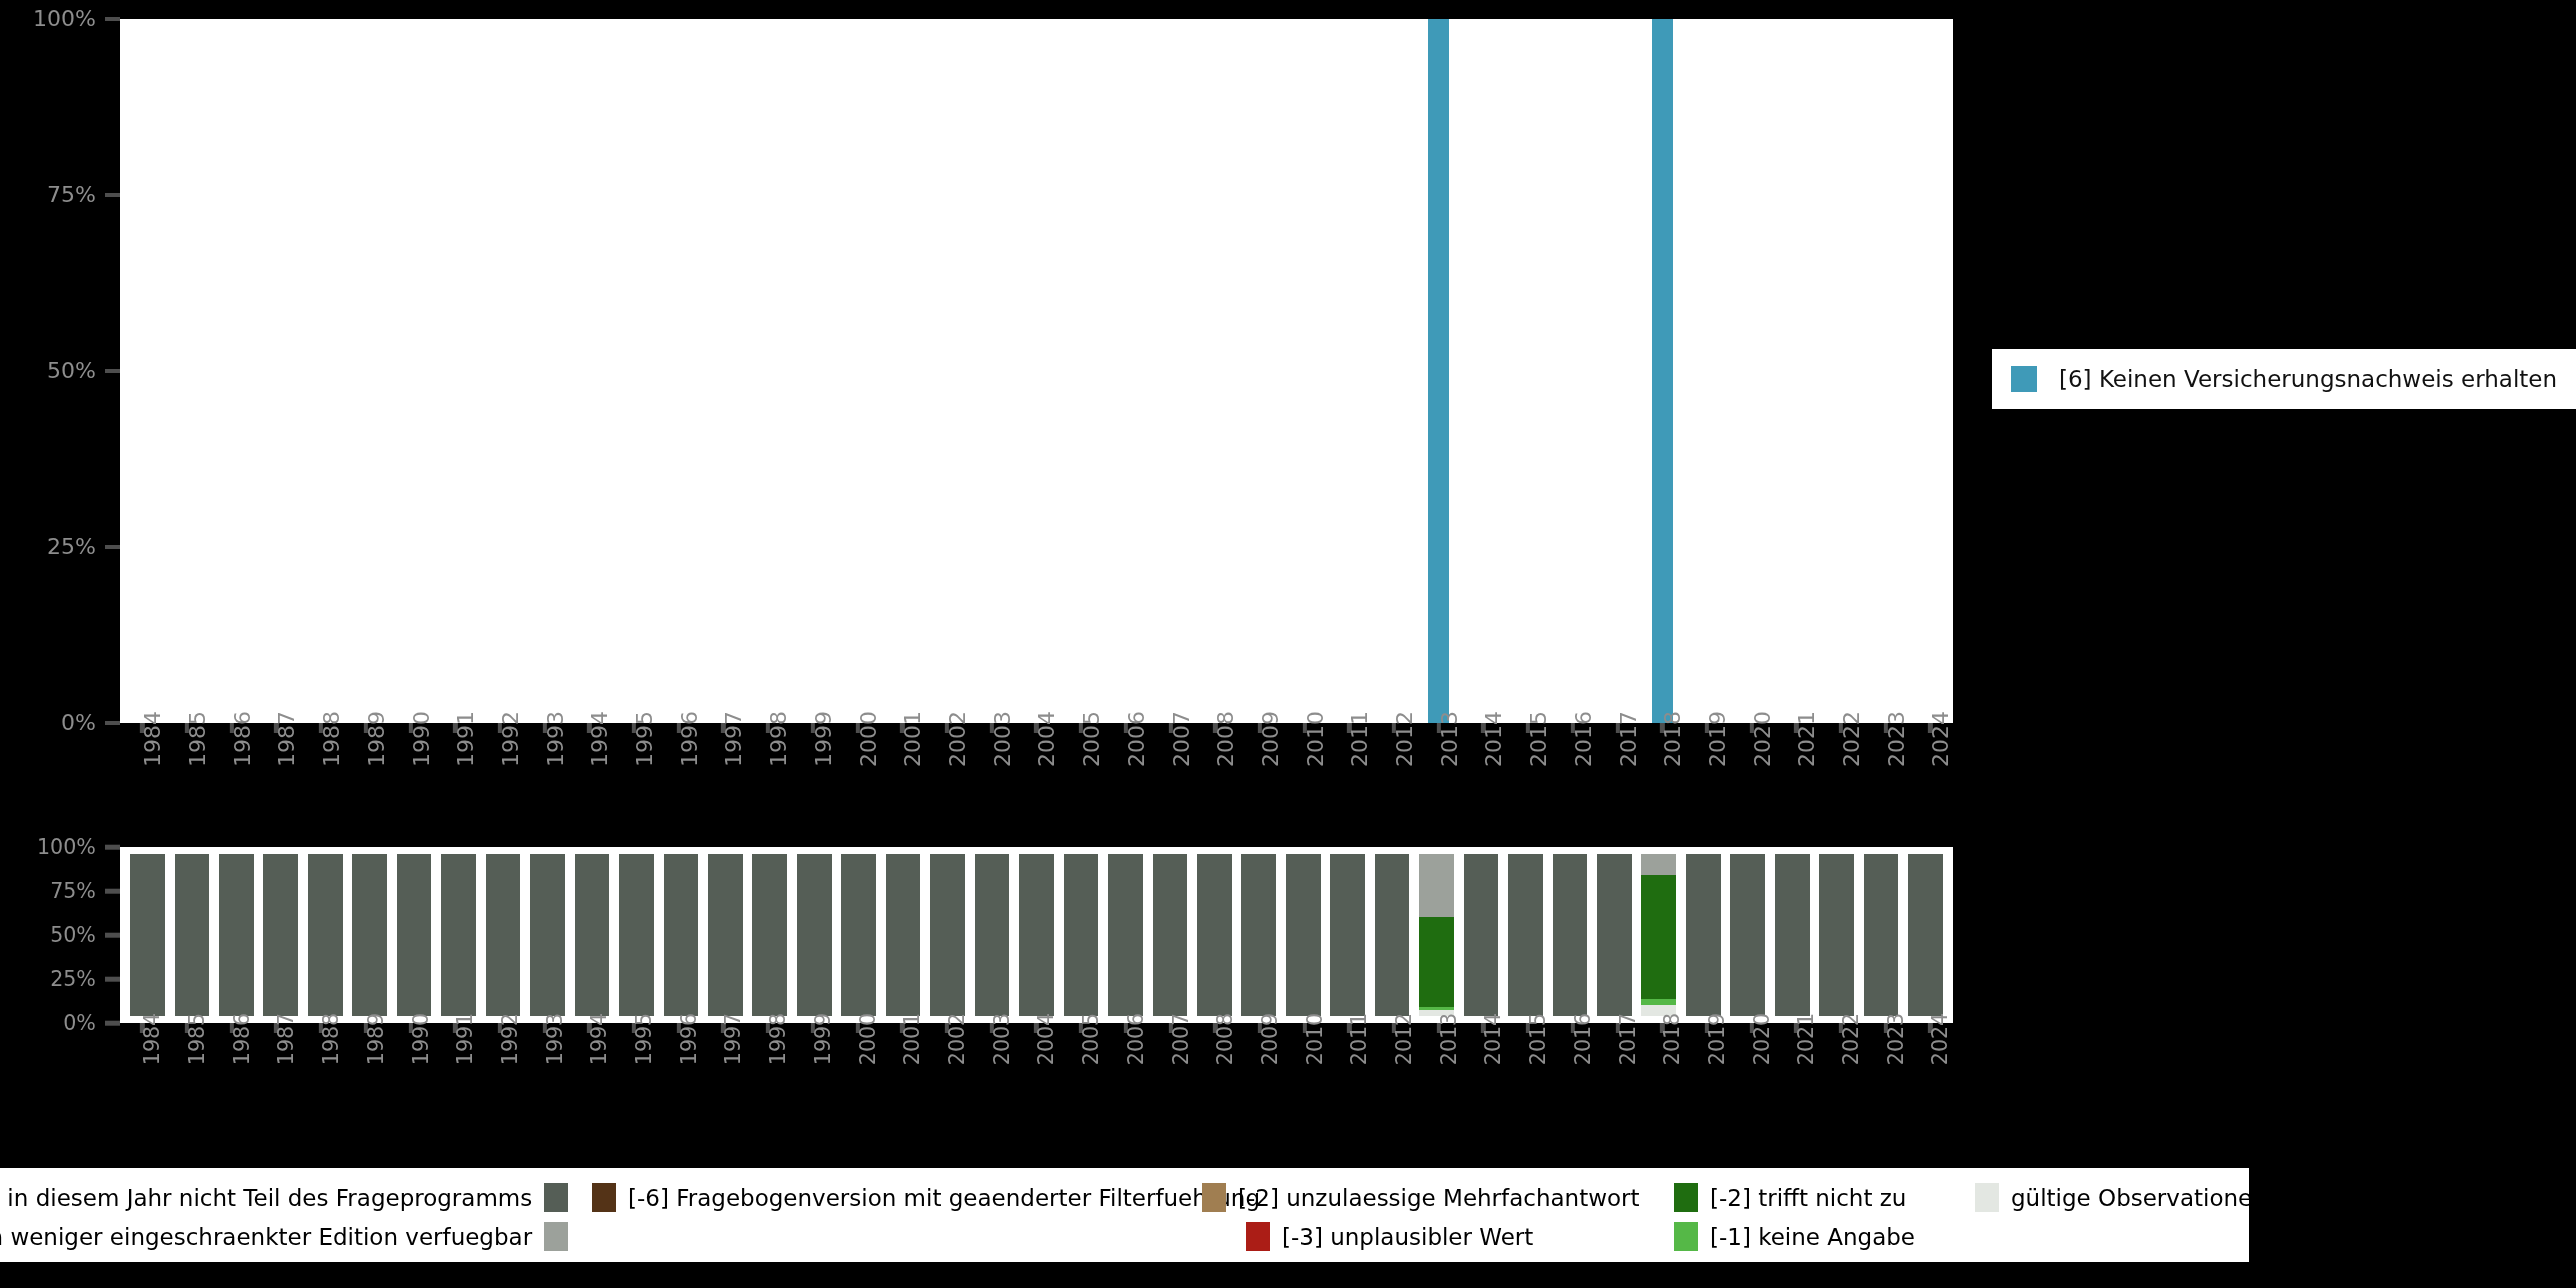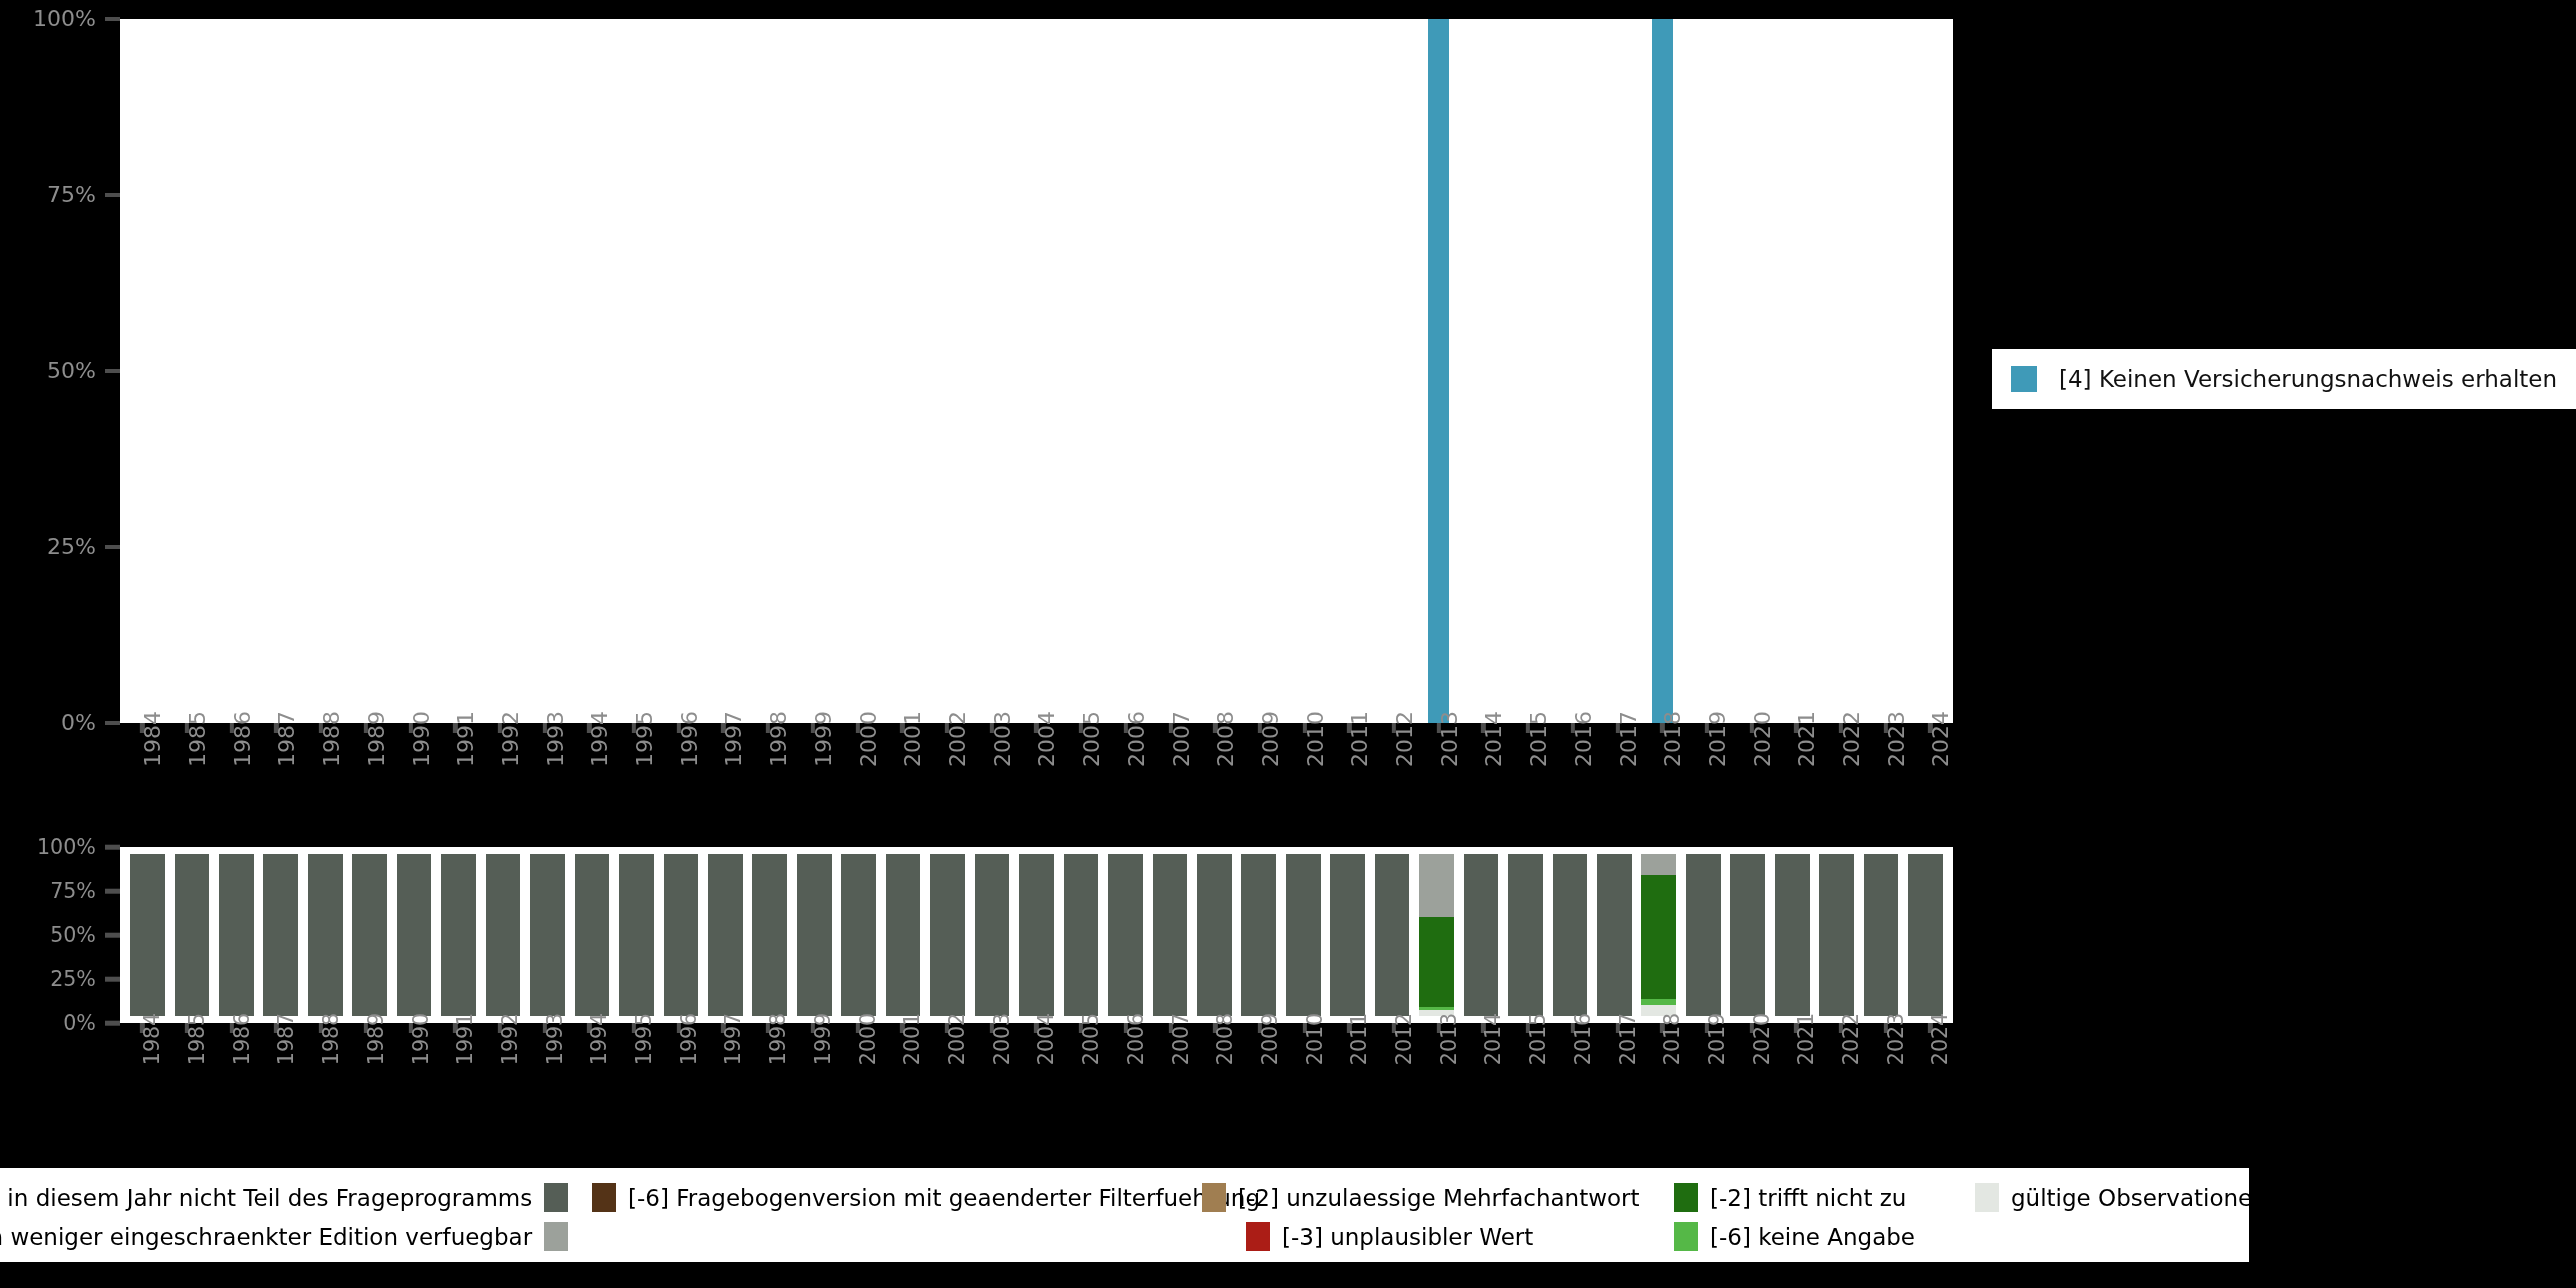--- a/index.html
+++ b/index.html
@@ -321,21 +321,21 @@
         </div>
         <div class="xcell">
           <span class="xtickmark"></span>
           <span class="xlbl">2024</span>
         </div>
       </div>
   </div>
 
   <div id="legend-series">
     <span class="sw"></span>
-    <span class="txt">[4] Keinen Versicherungsnachweis erhalten</span>
+    <span class="txt">[6] Keinen Versicherungsnachweis erhalten</span>
   </div>
 
   <div id="mini-chart">
 
     <div class="yaxis-mini" id="yaxis-mini">
         <div class="ytick" style="top: 0px;">
           <span class="lbl">100%</span>
           <span class="mark"></span>
         </div>
         <div class="ytick" style="top: 44px;">
@@ -765,19 +765,19 @@
         <div class="lm-item" style="position: absolute; left: 0px; top: 3.4px;">
           <span class="txt" style="margin-left: 0px; margin-right: 12px;">[-7] nur in weniger eingeschraenkter Edition verfuegbar</span>
           <span class="sw" style="background: rgb(156, 161, 155);"></span>
         </div>
         <div class="lm-item" style="position: absolute; left: 1314px; top: 3.4px; padding-left: 44px;">
           <span class="sw" style="background: rgb(171, 29, 22);"></span>
           <span class="txt">[-3] unplausibler Wert</span>
         </div>
         <div class="lm-item" style="position: absolute; left: 1786px; top: 3.4px;">
           <span class="sw" style="background: rgb(85, 184, 71);"></span>
-          <span class="txt">[-6] keine Angabe</span>
+          <span class="txt">[-1] keine Angabe</span>
         </div>
       </div>
   </div>
 
 </div>
 
 
 </body></html>

